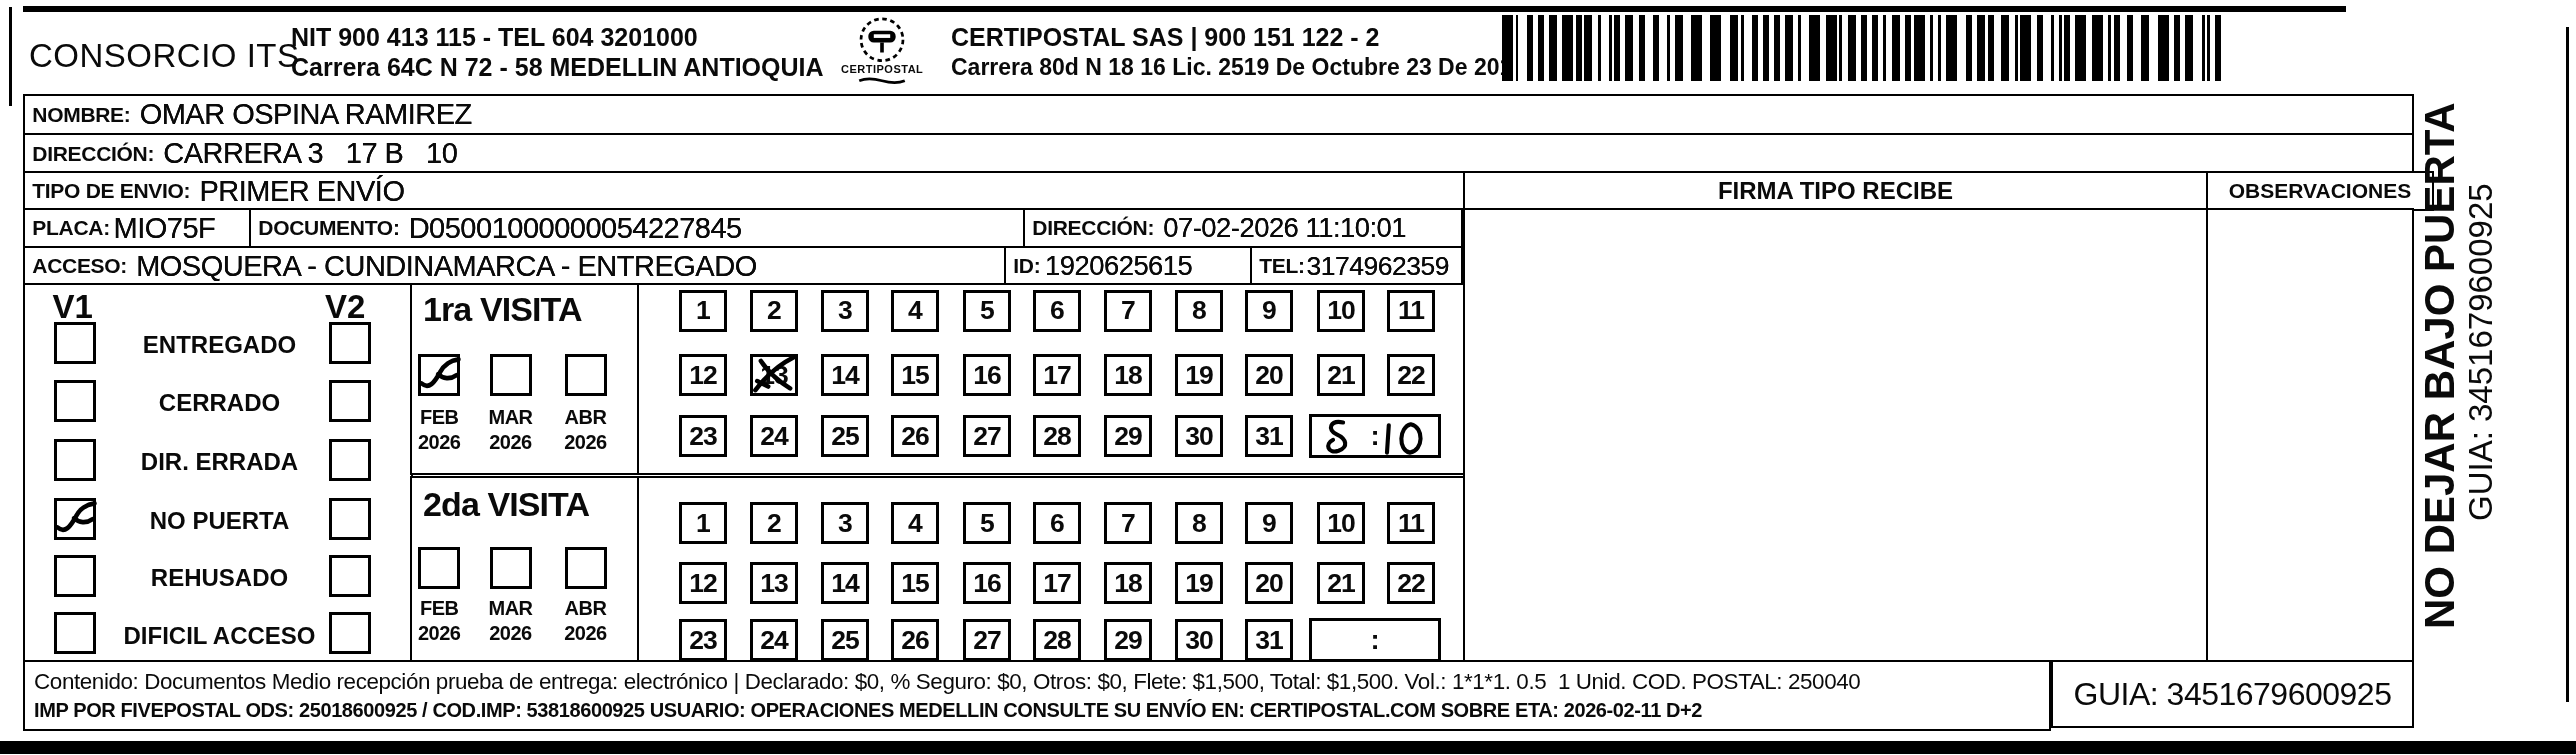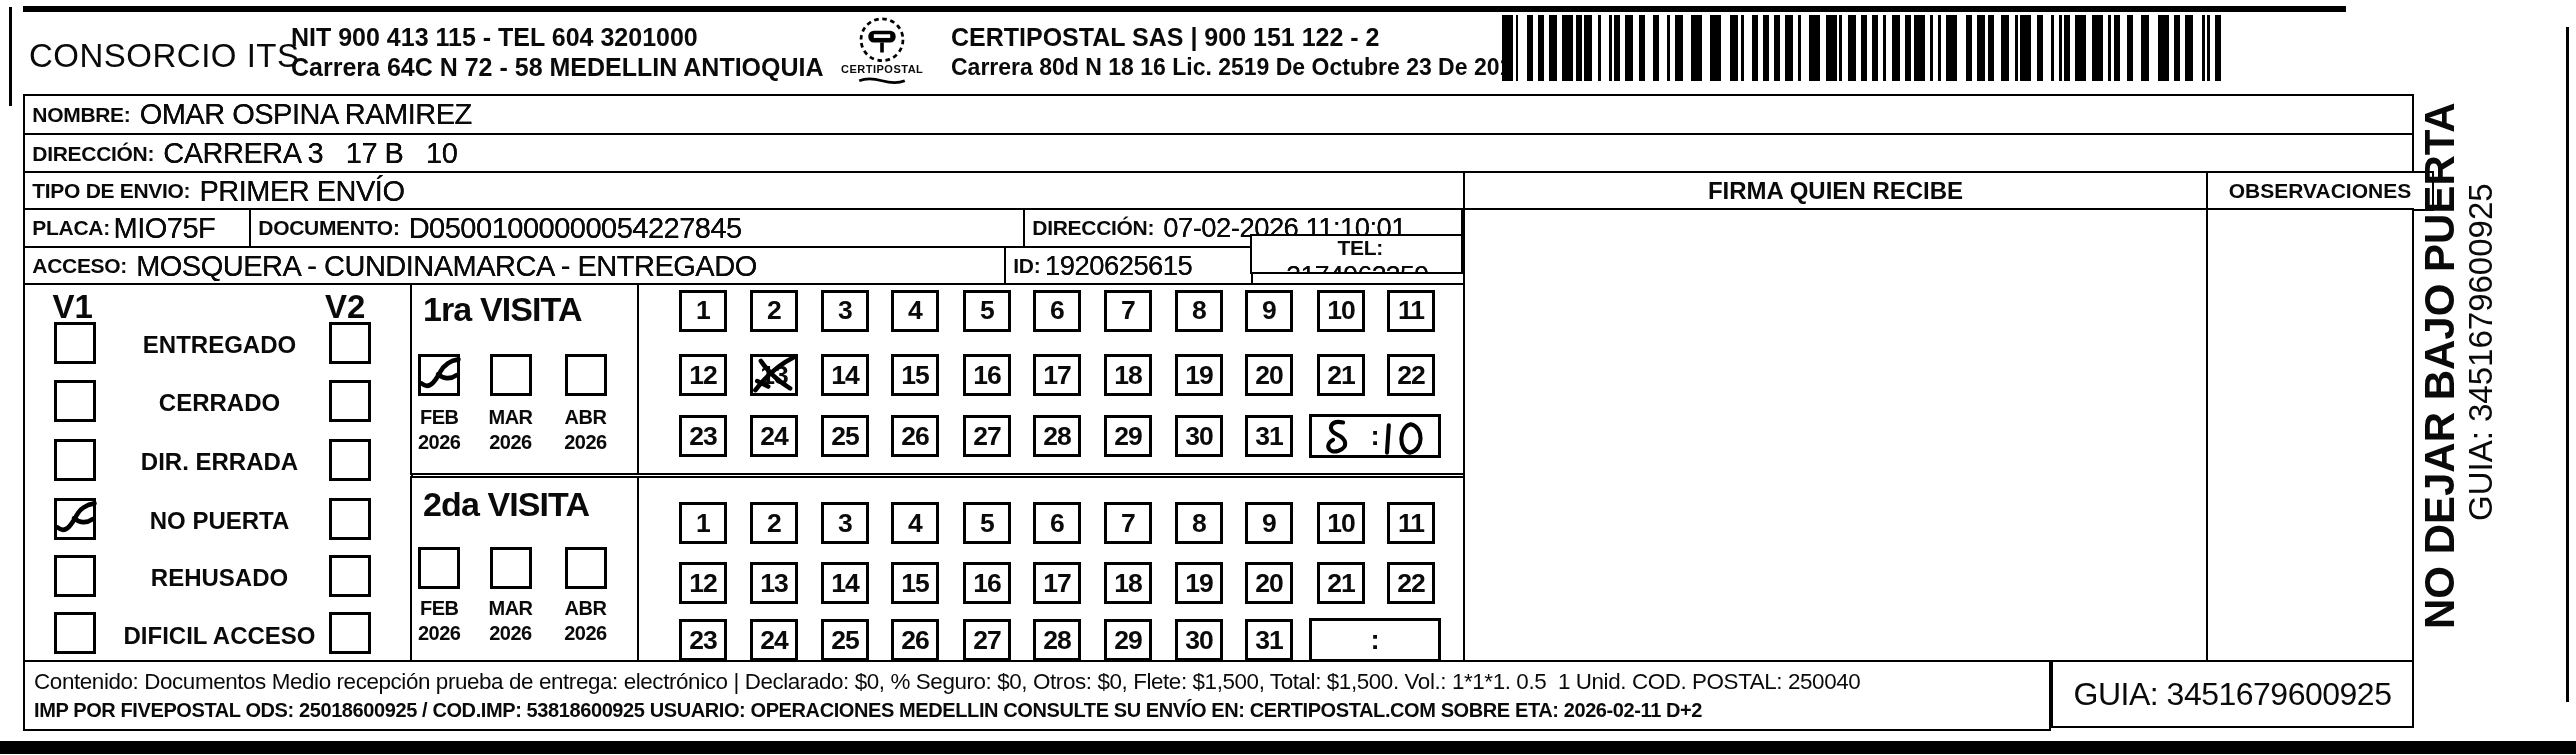--- a/index.html
+++ b/index.html
@@ -128,21 +128,21 @@
   <div class="cell" style="left:23px;top:133px;width:2391px;height:41px;">
     <span class="lbl">DIRECCIÓN:</span>
     <span class="val">CARRERA 3   17 B   10</span>
   </div>
 
   <div class="cell" style="left:23px;top:171px;width:1443px;height:40px;">
     <span class="lbl">TIPO DE ENVIO:</span>
     <span class="val">PRIMER ENVÍO</span>
   </div>
   <div class="cell hdrcell" style="left:1463px;top:171px;width:745px;height:40px;font-size:24px;">
-    <span>FIRMA QUIEN RECIBE</span>
+    <span>FIRMA TIPO RECIBE</span>
   </div>
   <div class="cell hdrcell" style="left:2206px;top:171px;width:228px;height:40px;font-size:21px;">
     <span>OBSERVACIONES</span>
   </div>
 
   <div class="cell" style="left:23px;top:208px;width:229px;height:40px;">
     <span class="lbl">PLACA:</span>
     <span class="val" style="padding-left:3.7px;">MIO75F</span>
   </div>
   <div class="cell" style="left:249px;top:208px;width:777px;height:40px;">
@@ -155,21 +155,21 @@
   </div>
 
   <div class="cell" style="left:23px;top:246px;width:984px;height:40px;">
     <span class="lbl">ACCESO:</span>
     <span class="val">MOSQUERA - CUNDINAMARCA - ENTREGADO</span>
   </div>
   <div class="cell" style="left:1004px;top:246px;width:249px;height:40px;">
     <span class="lbl">ID:</span>
     <span class="val" style="font-size:27.4px;padding-left:4.6px;">1920625615</span>
   </div>
-  <div class="cell" style="left:1250px;top:234px;width:213px;height:40px;flex-direction:column;">
+  <div class="cell" style="left:1250px;top:246px;width:213px;height:40px;">
     <span class="lbl">TEL:</span>
     <span class="val" style="font-size:26.5px;padding-left:1.8px;">3174962359</span>
   </div>
 
   <div class="cell" style="left:1463px;top:208px;width:745px;height:454px;"></div>
   <div class="cell" style="left:2206px;top:208px;width:208px;height:454px;"></div>
 
   <div class="cell" id="status-panel" style="left:23px;top:283px;width:390px;height:379px;">
     <div class="abs" style="left:27.4px;top:2.7px;font-size:33px;font-weight:bold;">V1</div>
     <div class="abs" style="left:300px;top:2.7px;font-size:33px;font-weight:bold;">V2</div>

